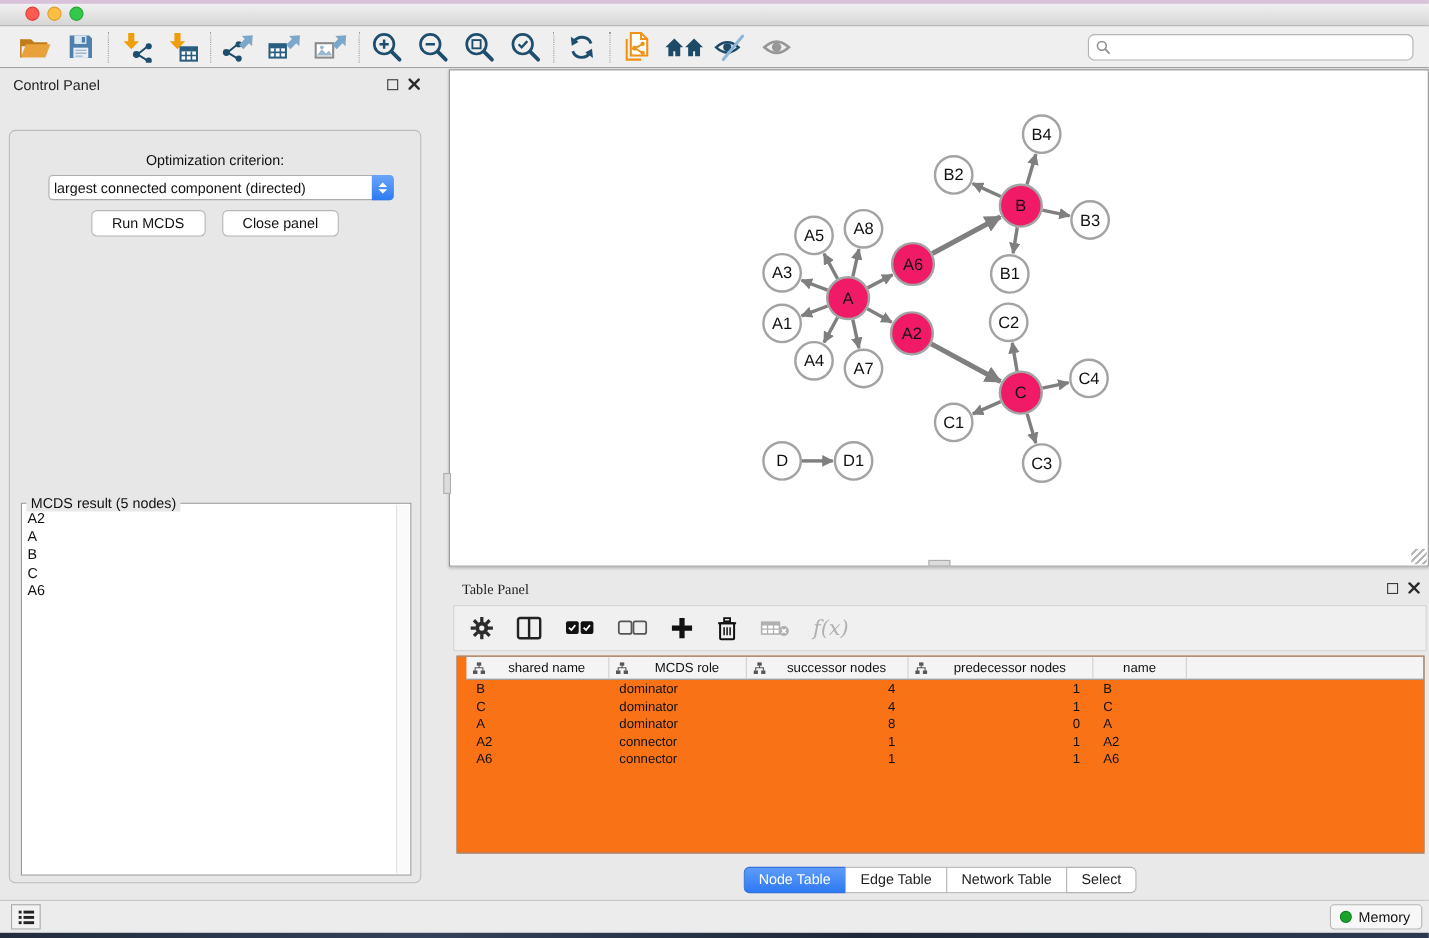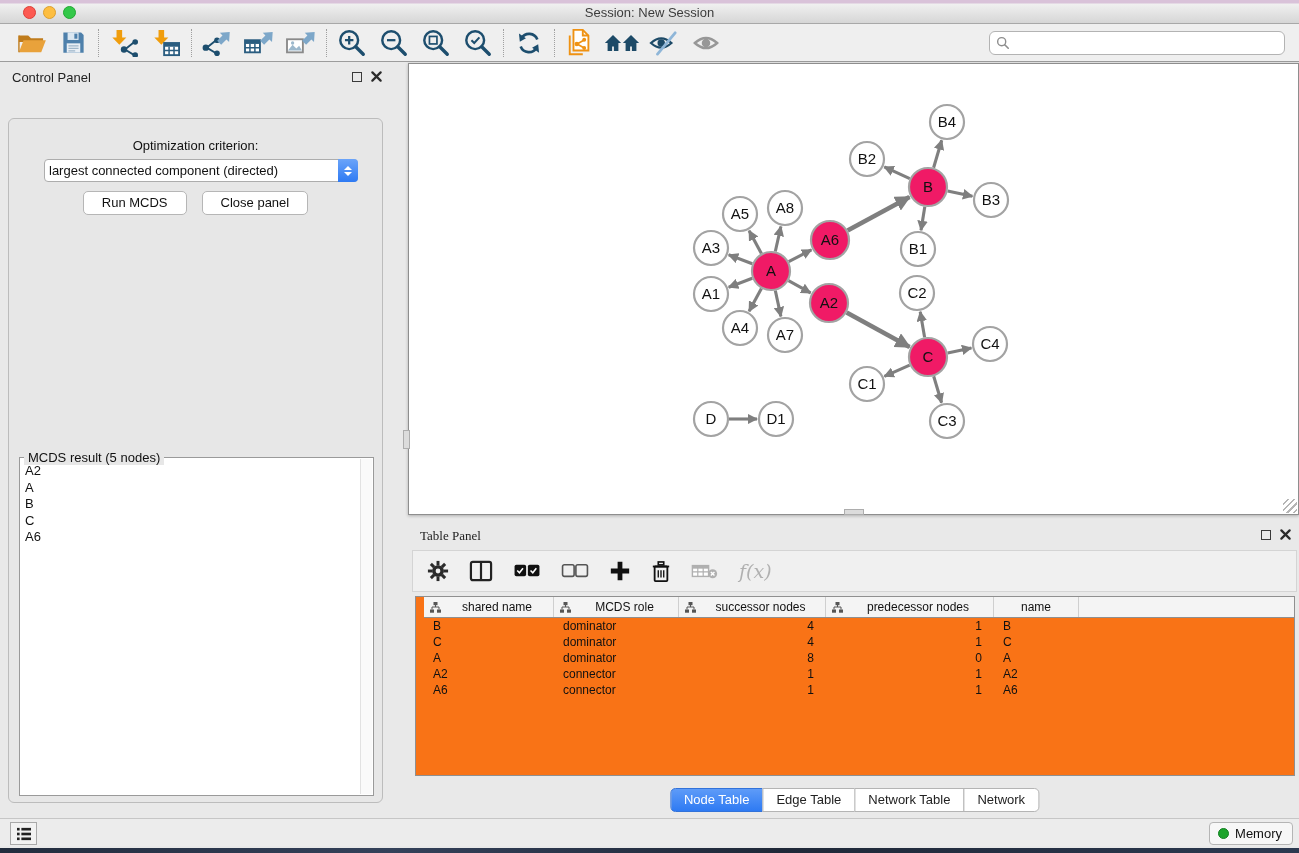--- a/index.html
+++ b/index.html
@@ -111,21 +111,20 @@
 
   .sq-icon { width:10px; height:10px; border:1.6px solid #3a3a3a; display:inline-block; }
 </style>
 </head>
 <body>
 
 <div class="titlebar">
   <span class="tl red"></span>
   <span class="tl yel"></span>
   <span class="tl grn"></span>
-  <div class="title">Session: New Session</div>
 </div>
 
 <div class="toolbar">
   <div class="tb-btn">
     <svg width="30" height="26" viewBox="0 0 32 28">
       <path d="M3 6h10l3 3h13v4H3z" fill="#c07c1c"></path>
         <path d="M3 24L8 11h24l-5 13z" fill="#e9a23b"></path>
         <path d="M3 24V6" stroke="#c07c1c" stroke-width="1.5"></path>
     </svg>
   </div>
@@ -578,21 +577,21 @@
             <div class="td right" style="width: 147px;">1</div>
             <div class="td right" style="width: 168px;">1</div>
             <div class="td left" style="width: 85px;">A6</div>
           </div>
         </div>
     </div>
     <div class="seg-tabs tp-tabs">
         <div class="seg-tab active">Node Table</div>
         <div class="seg-tab">Edge Table</div>
         <div class="seg-tab">Network Table</div>
-        <div class="seg-tab">Network</div>
+        <div class="seg-tab">Select</div>
       </div>
   </div>
 </div>
 
 <div class="statusbar">
   <div class="list-btn">
     <svg width="16" height="14" viewBox="0 0 18 16">
       <g fill="#222">
           <rect x="1" y="1" width="3" height="3"></rect>
           <rect x="6" y="1" width="11" height="3"></rect>

